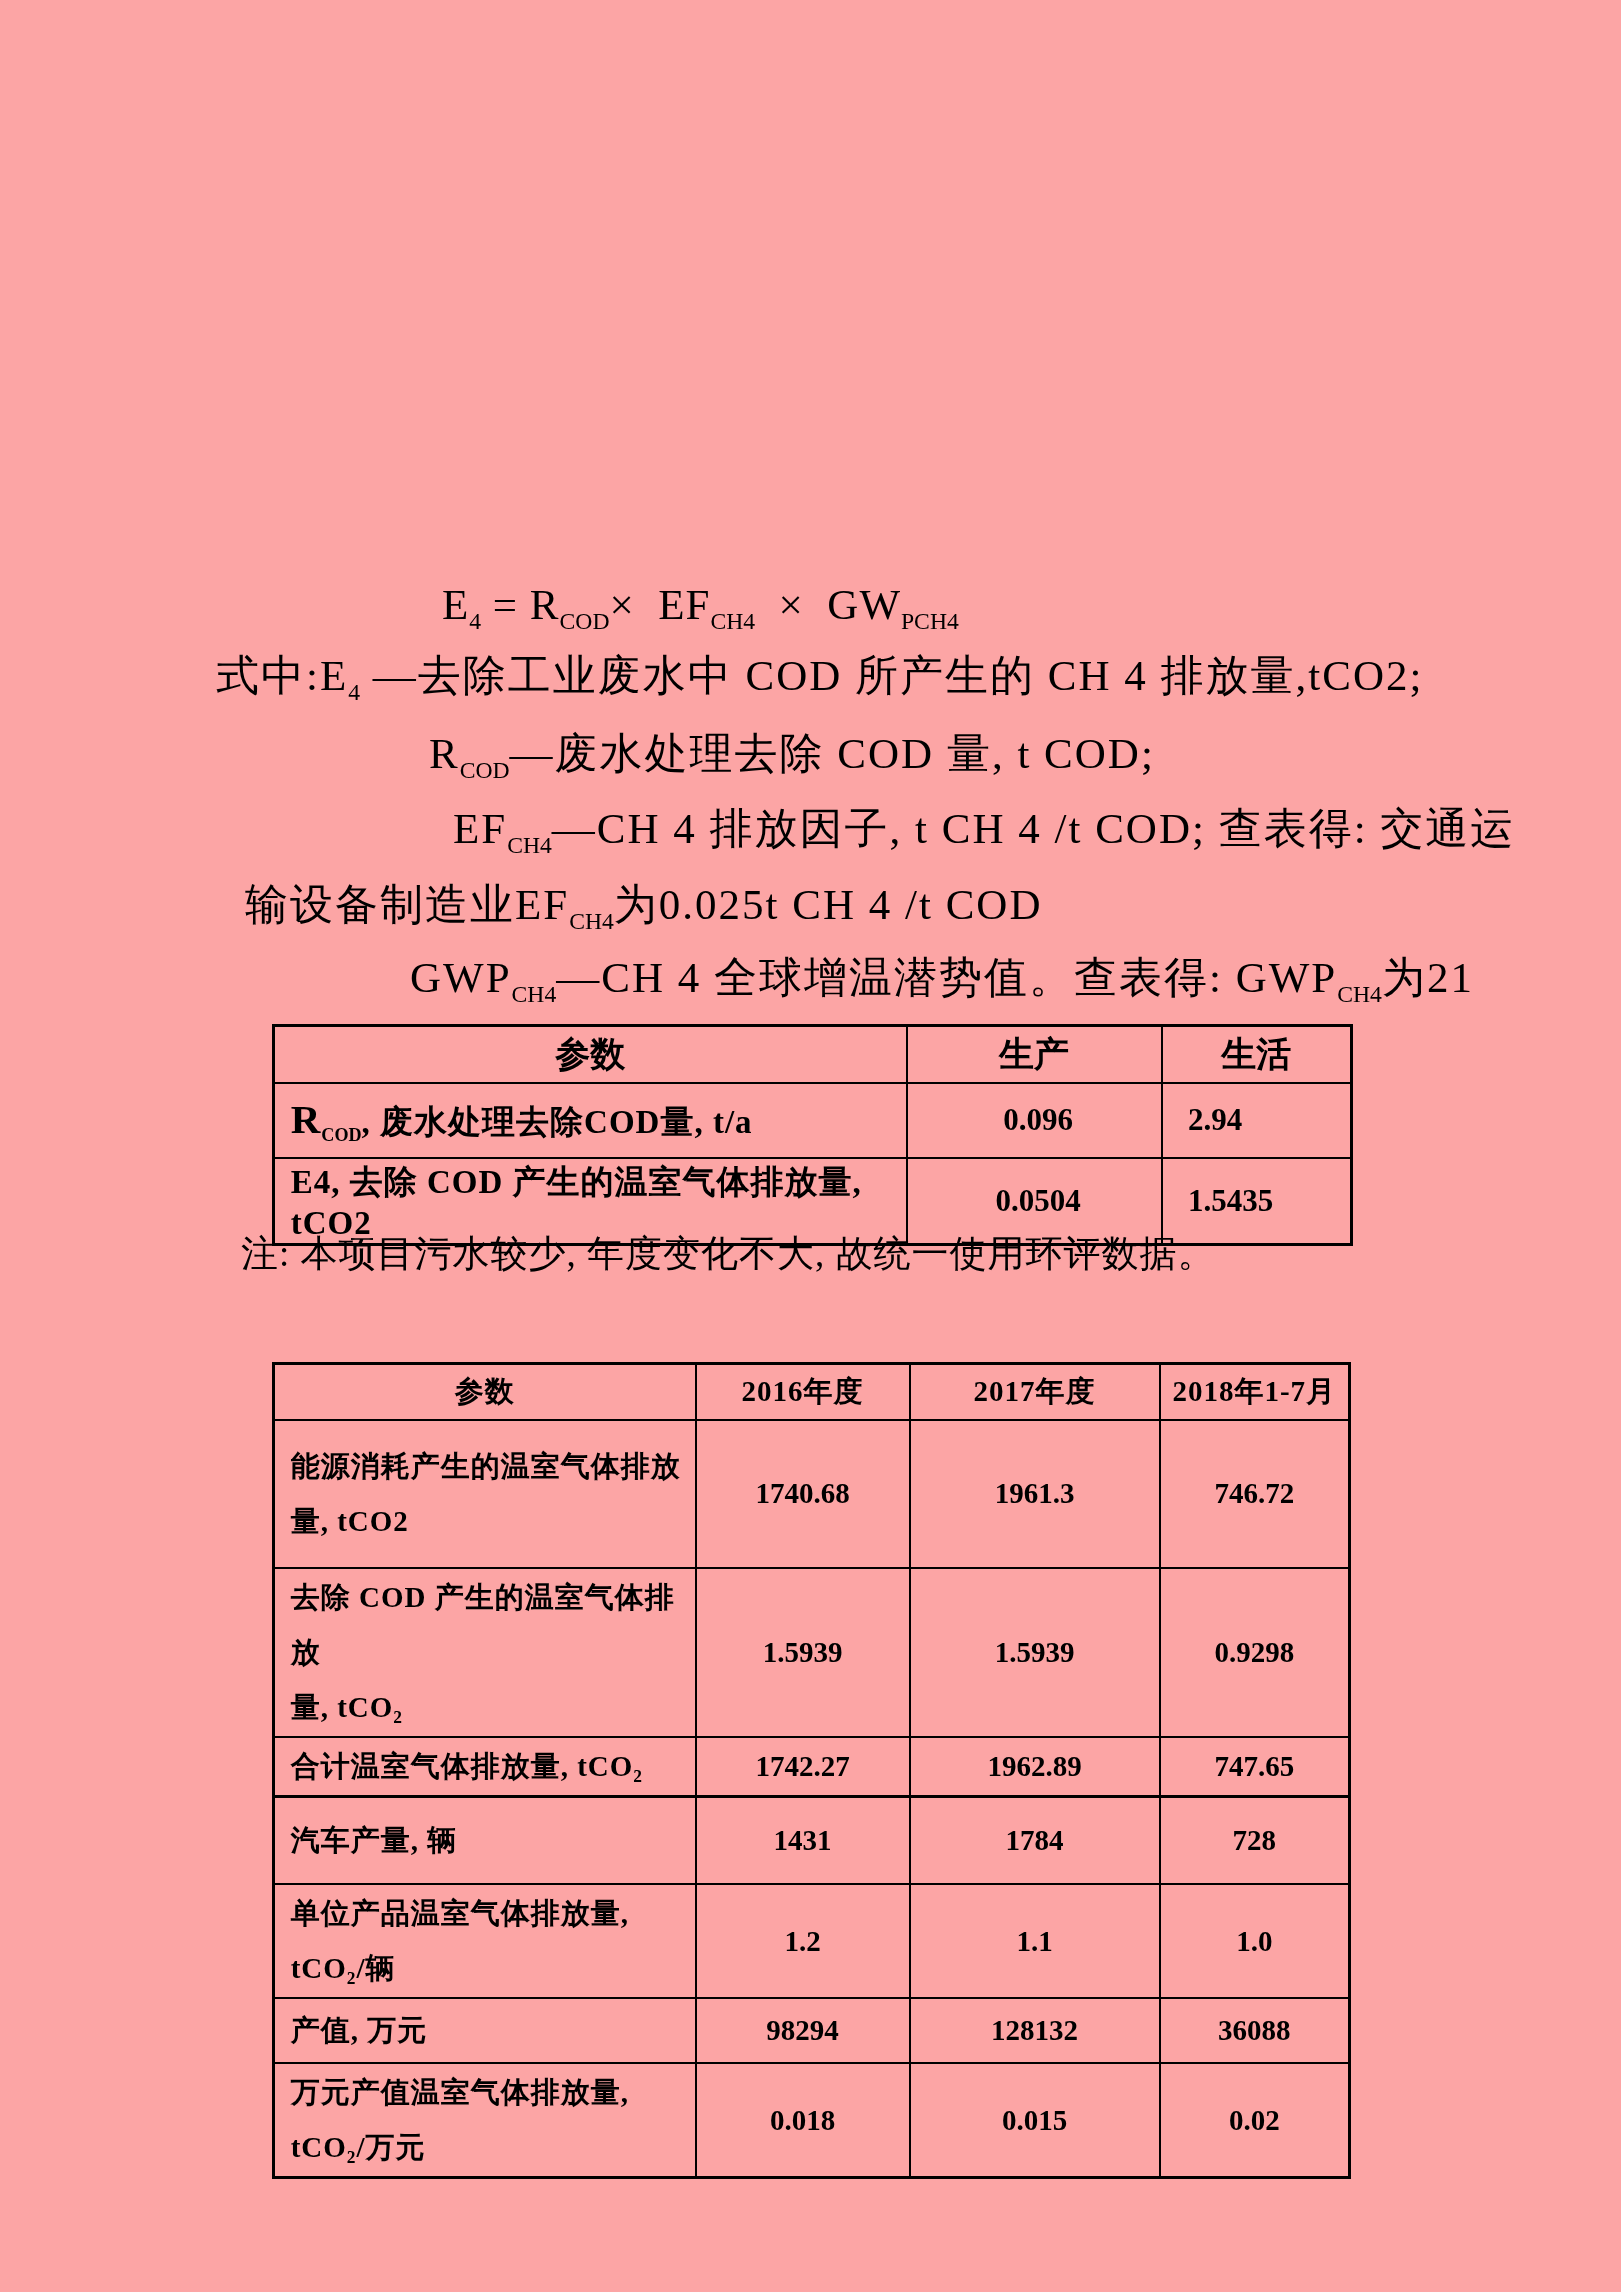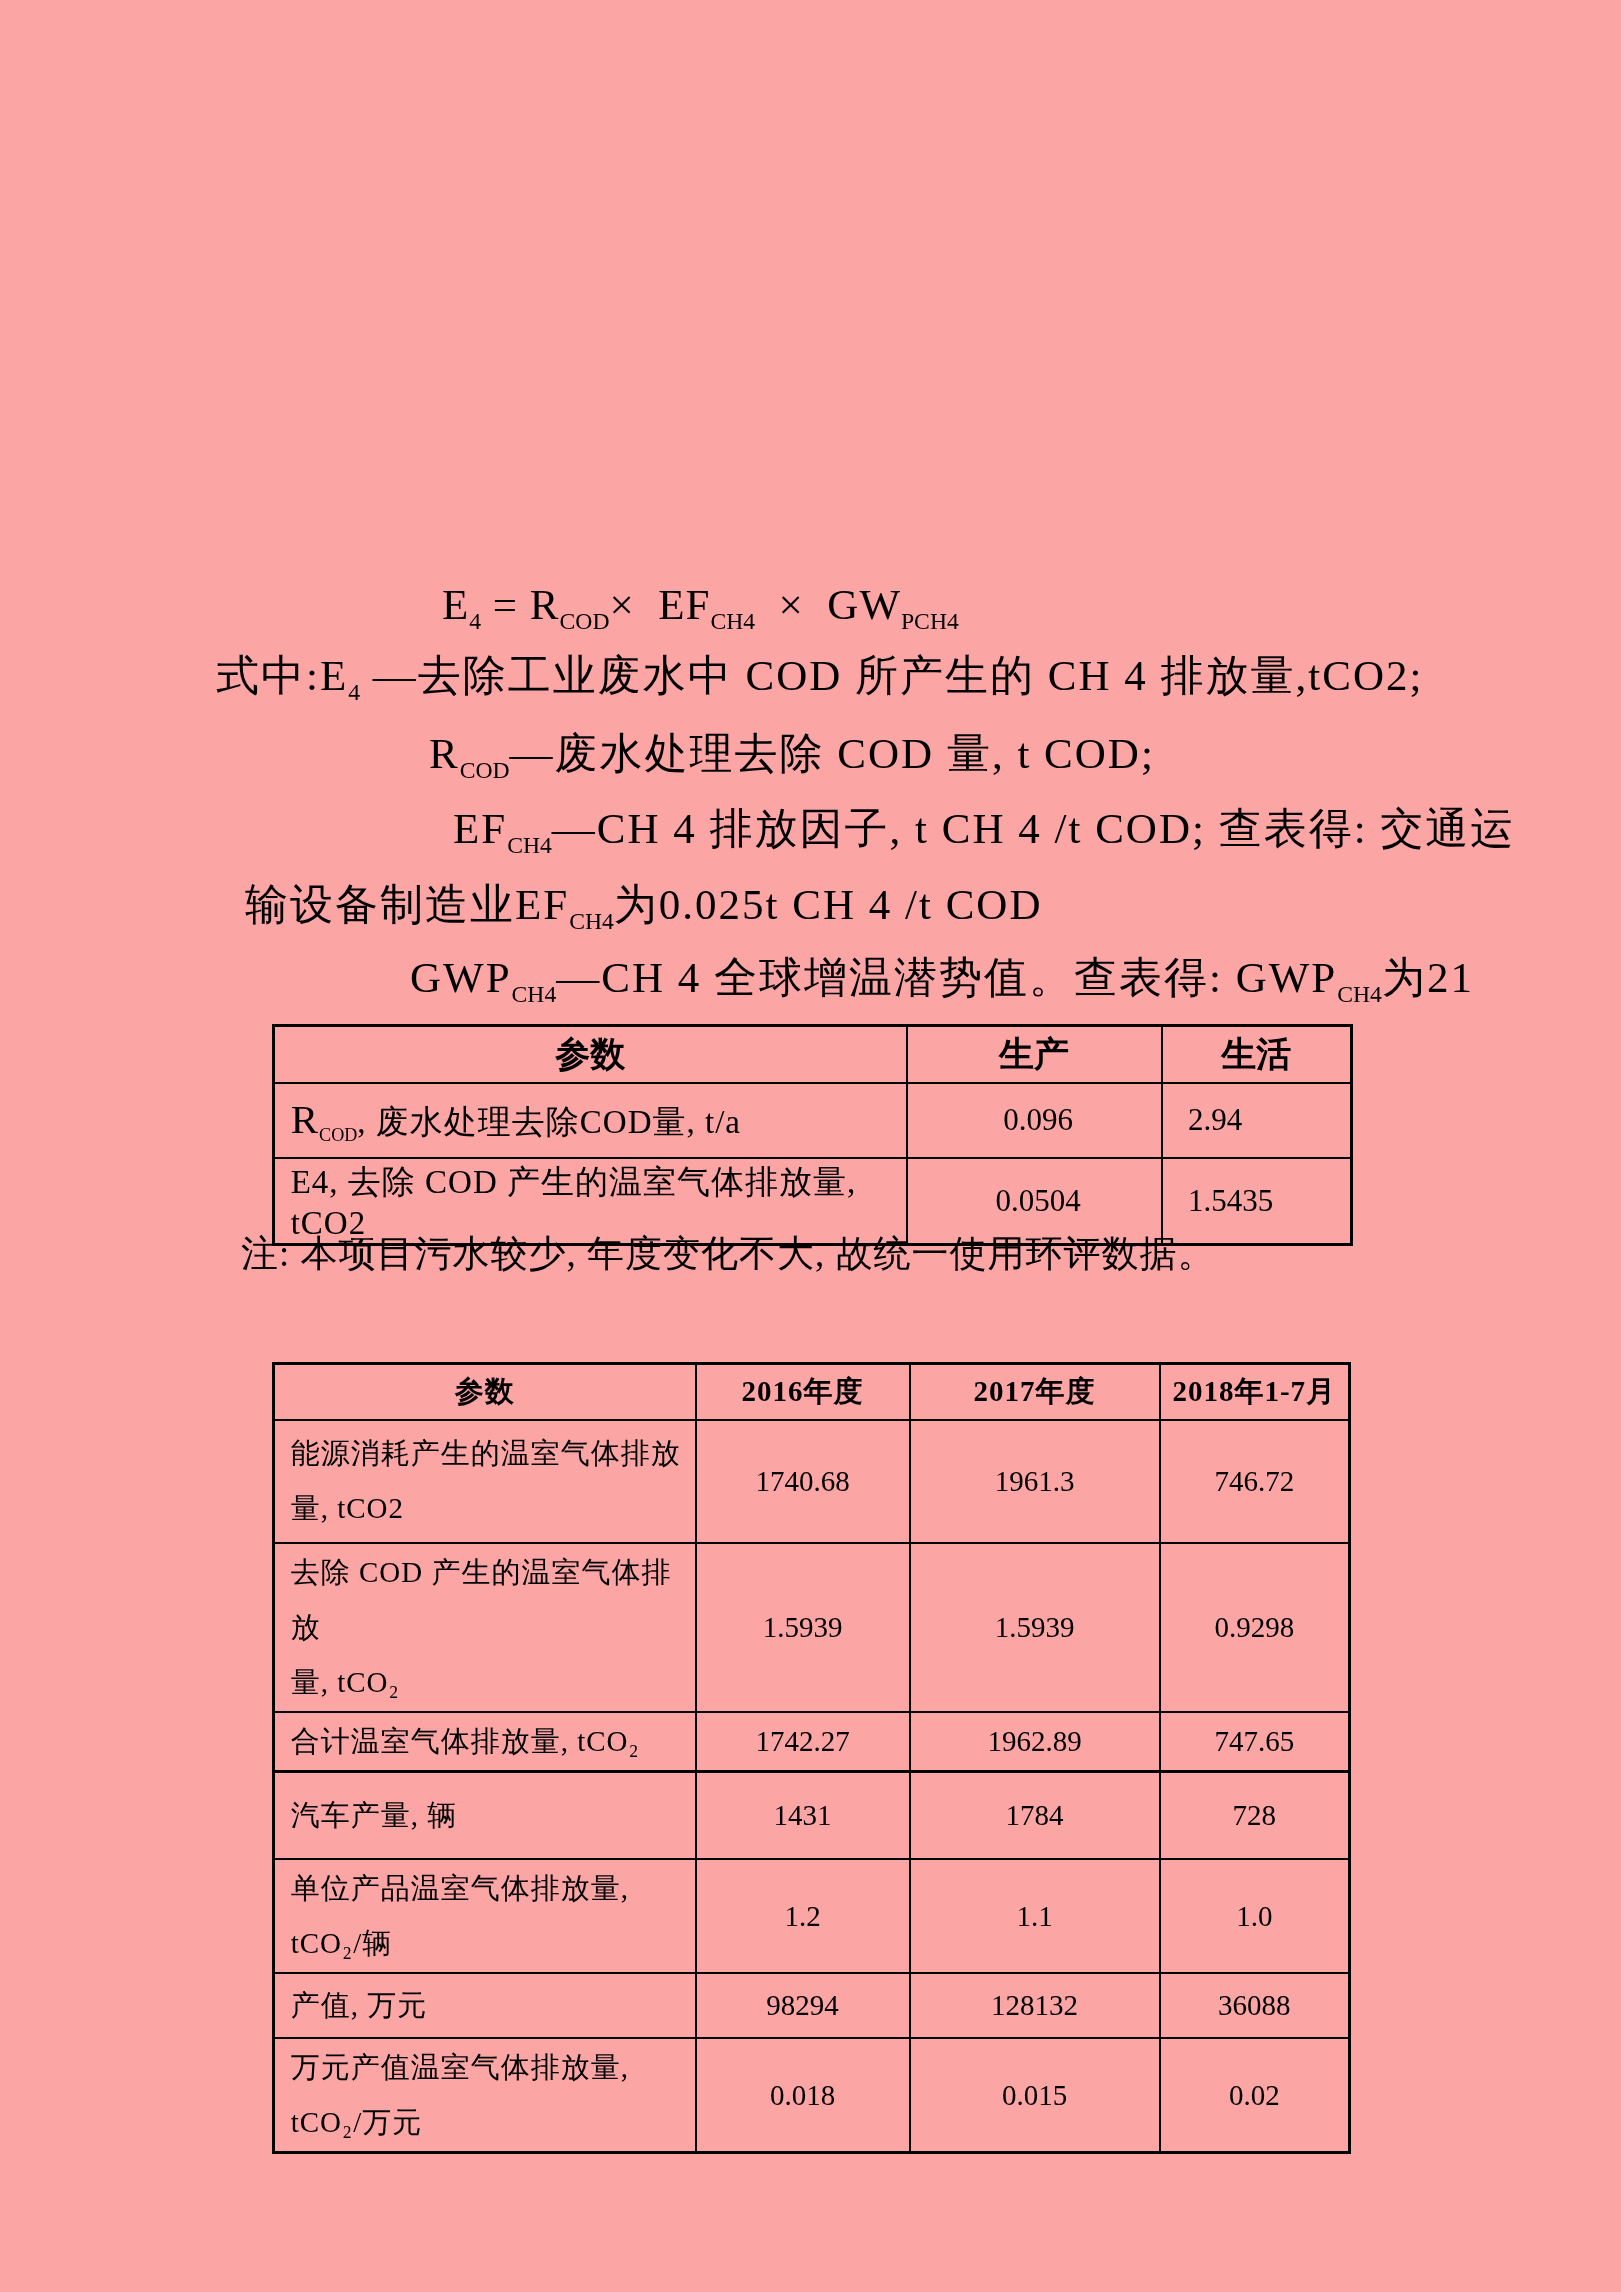--- a/index.html
+++ b/index.html
@@ -44,21 +44,21 @@
 
   table {
     position: absolute;
     border-collapse: collapse;
     table-layout: fixed;
     border: 3.9px solid #000;
   }
   td, th {
     border: 2px solid #000;
     vertical-align: middle;
-    font-weight: normal;
+    font-weight: bold;
     overflow: hidden;
   }
 
   
   #table1 { top: 1024px; left: 272px; width: 1078px; font-size: 33px; }
   #table1 th { font-weight: bold; font-size: 35px; text-align: center; }
   #table1 .c-label { text-align: left; padding-left: 15.7px; letter-spacing: 1px; }
   #table1 .c-label .bigvar { font-size: 41px; }
   #table1 .c-mid { text-align: center; font-size: 31px; padding-left: 9px; }
   #table1 .c-right { text-align: left; padding-left: 25.5px; font-size: 31px; margin-top: 31px; }
@@ -76,21 +76,21 @@
   #table2 .c-label {
     text-align: left;
     padding-left: 15.7px;
     padding-right: 7.8px;
     letter-spacing: 1px;
     white-space: pre-line;
     line-height: 55px;
   }
   #table2 .c-val { text-align: center; }
   #table2 tr.hdr { height: 56px; }
-  #table2 tr.r1  { height: 123px; margin-top: 28px; }
+  #table2 tr.r1  { height: 148px; margin-top: 28px; }
   #table2 tr.r2  { height: 112px; }
   #table2 tr.r3  { height: 56px; }
   #table2 tr.r4  { height: 88px; }
   #table2 tr.r5  { height: 114px; }
   #table2 tr.r6  { height: 65px; }
   #table2 tr.r7  { height: 106px; }
   #table2 tr.thick-bottom td { border-bottom: 3.9px solid #000; }
 </style>
 </head>
 <body>

